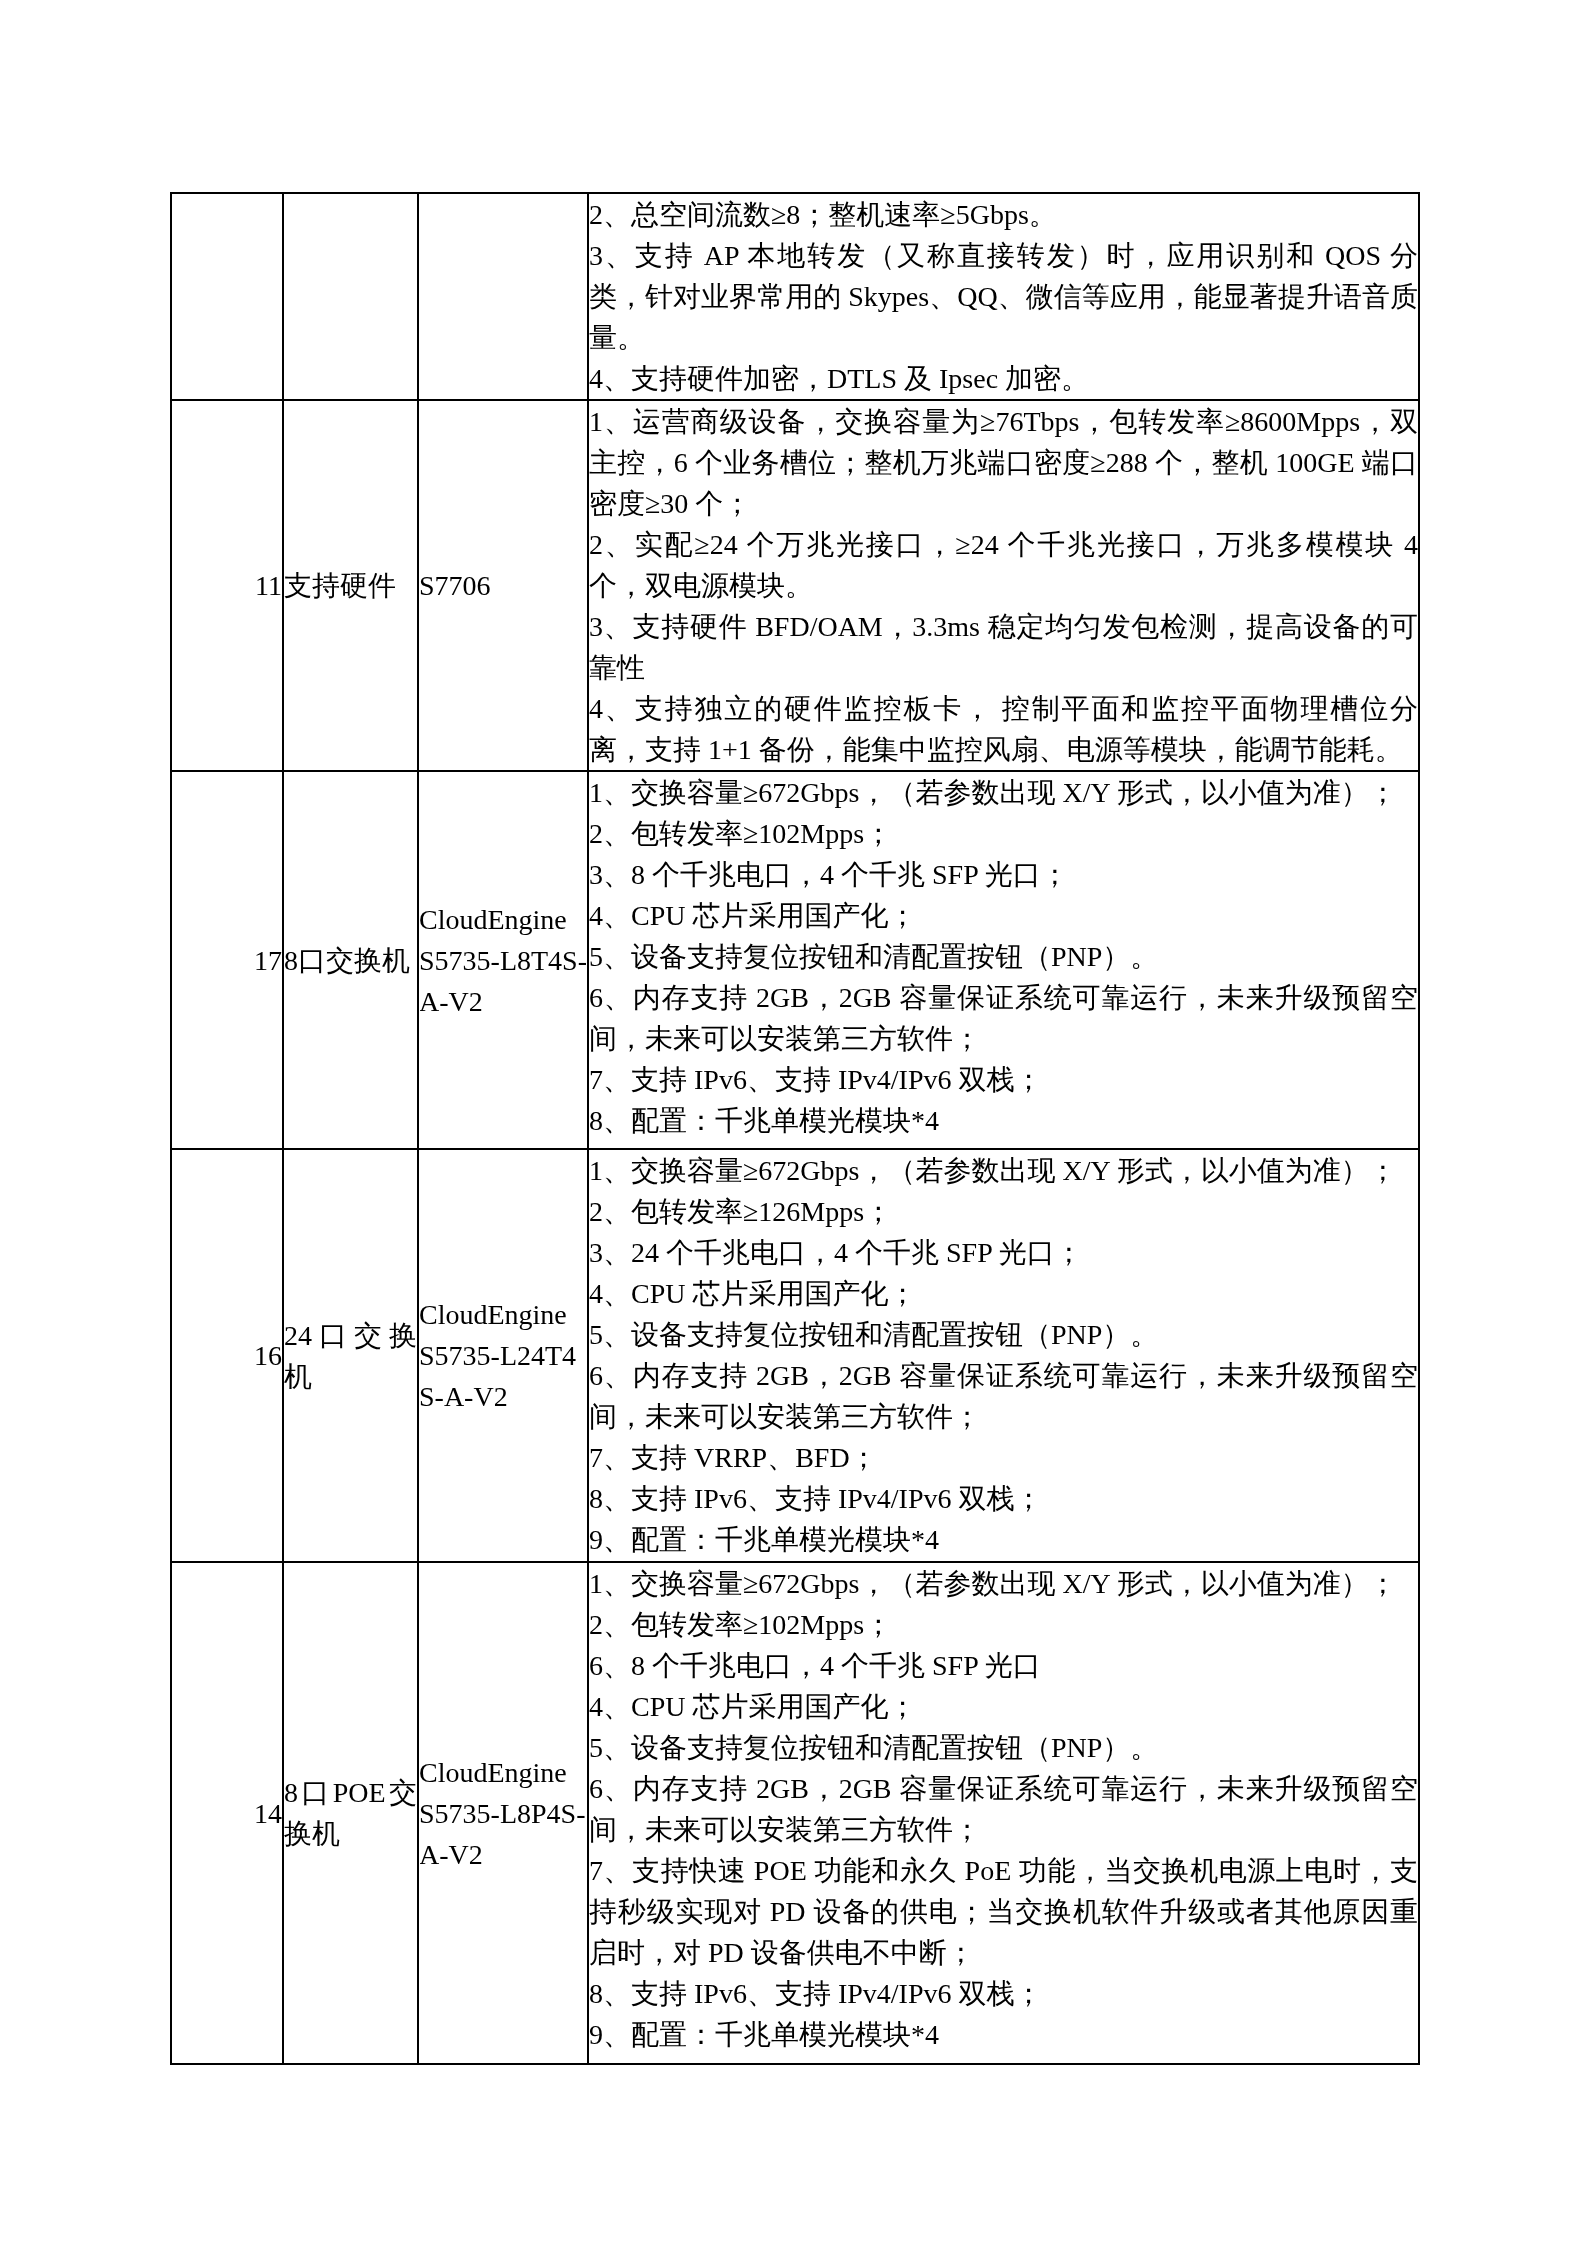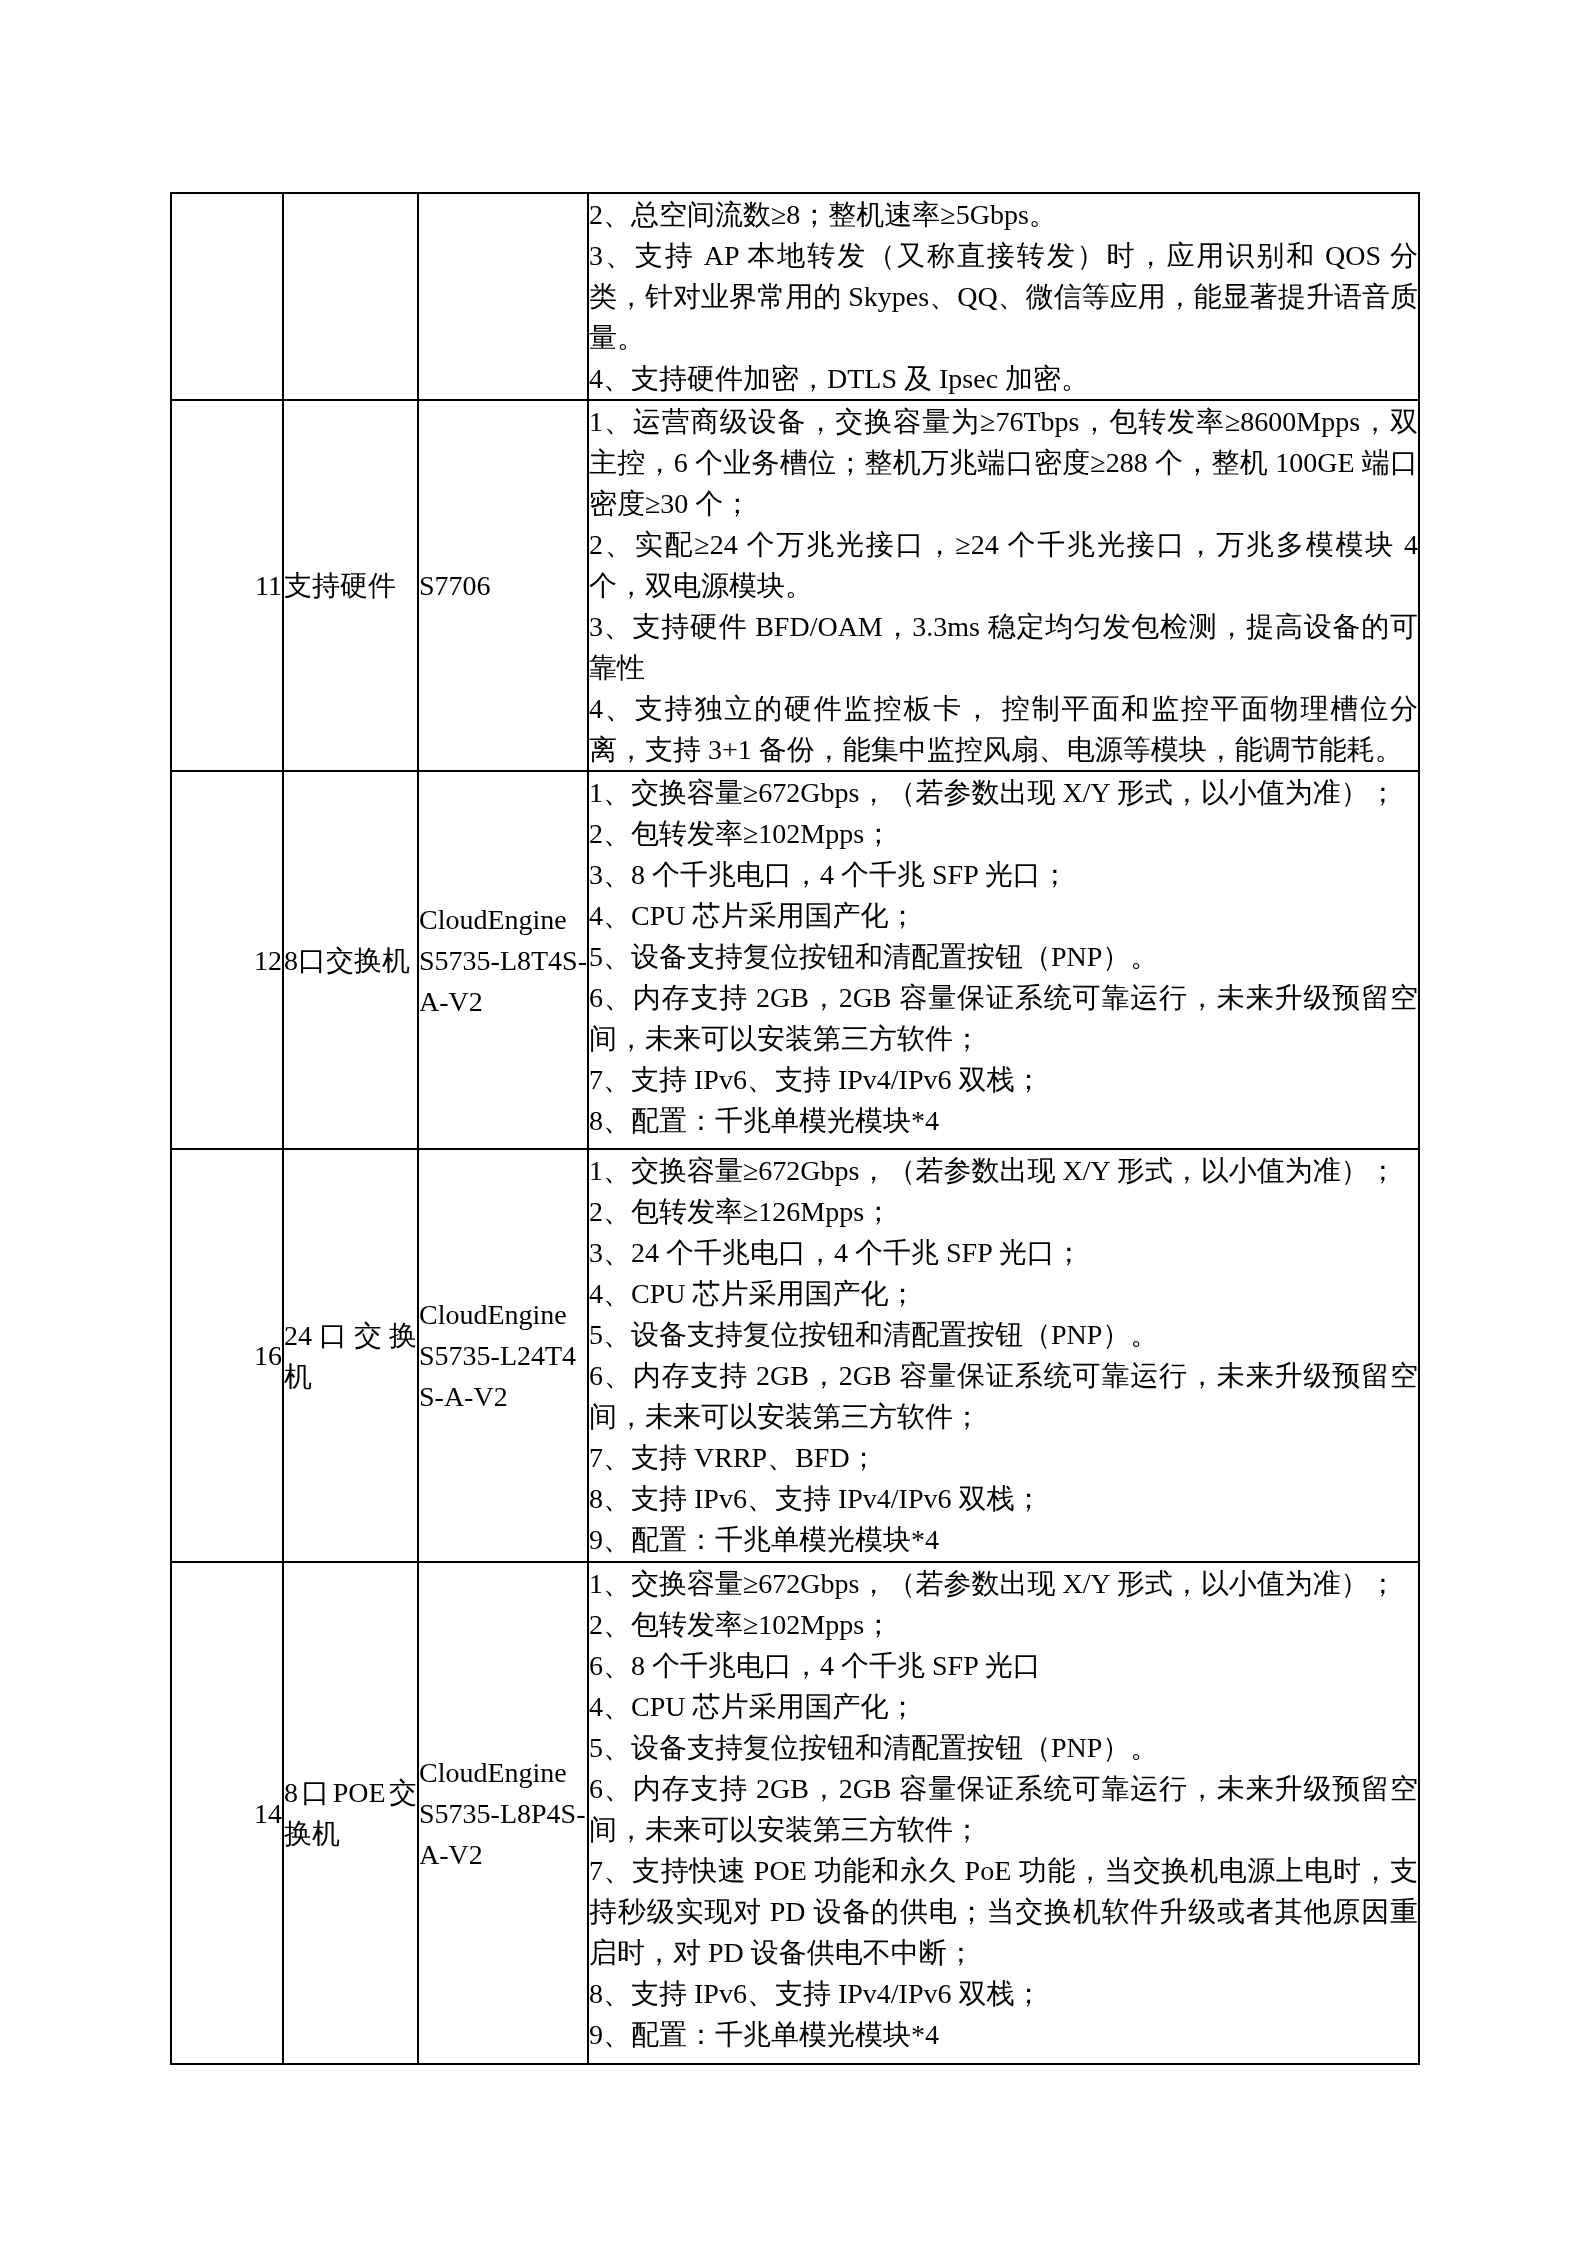--- a/index.html
+++ b/index.html
@@ -96,26 +96,26 @@
       <tr style="height:335px">
         <td class="c-no">11</td>
         <td class="c-name">支持硬件</td>
         <td class="c-model">
             <div class="model-text">S7706</div>
           </td>
         <td class="c-specs">
           <p class="spec">1、运营商级设备，交换容量为≥76Tbps，包转发率≥8600Mpps，双主控，6 个业务槽位；整机万兆端口密度≥288 个，整机 100GE 端口密度≥30 个；</p>
           <p class="spec">2、实配≥24 个万兆光接口，≥24 个千兆光接口，万兆多模模块 4 个，双电源模块。</p>
           <p class="spec">3、支持硬件 BFD/OAM，3.3ms 稳定均匀发包检测，提高设备的可靠性</p>
-          <p class="spec">4、支持独立的硬件监控板卡， 控制平面和监控平面物理槽位分离，支持 3+1 备份，能集中监控风扇、电源等模块，能调节能耗。</p>
+          <p class="spec">4、支持独立的硬件监控板卡， 控制平面和监控平面物理槽位分离，支持 1+1 备份，能集中监控风扇、电源等模块，能调节能耗。</p>
         </td>
       </tr>
 
       <tr style="height:378px">
-        <td class="c-no">12</td>
+        <td class="c-no">17</td>
         <td class="c-name">8口交换机</td>
         <td class="c-model">
             <div class="model-text">CloudEngine
 S5735-L8T4S-A-V2</div>
           </td>
         <td class="c-specs">
           <p class="spec">1、交换容量≥672Gbps，（若参数出现 X/Y 形式，以小值为准）；</p>
           <p class="spec">2、包转发率≥102Mpps；</p>
           <p class="spec">3、8 个千兆电口，4 个千兆 SFP 光口；</p>
           <p class="spec">4、CPU 芯片采用国产化；</p>

